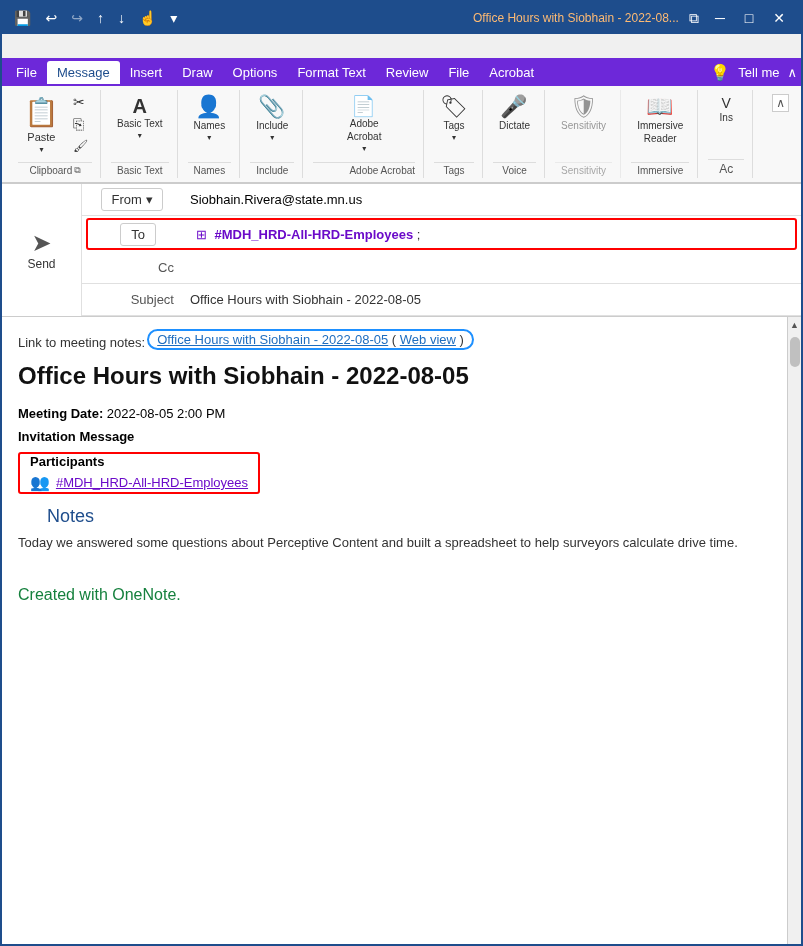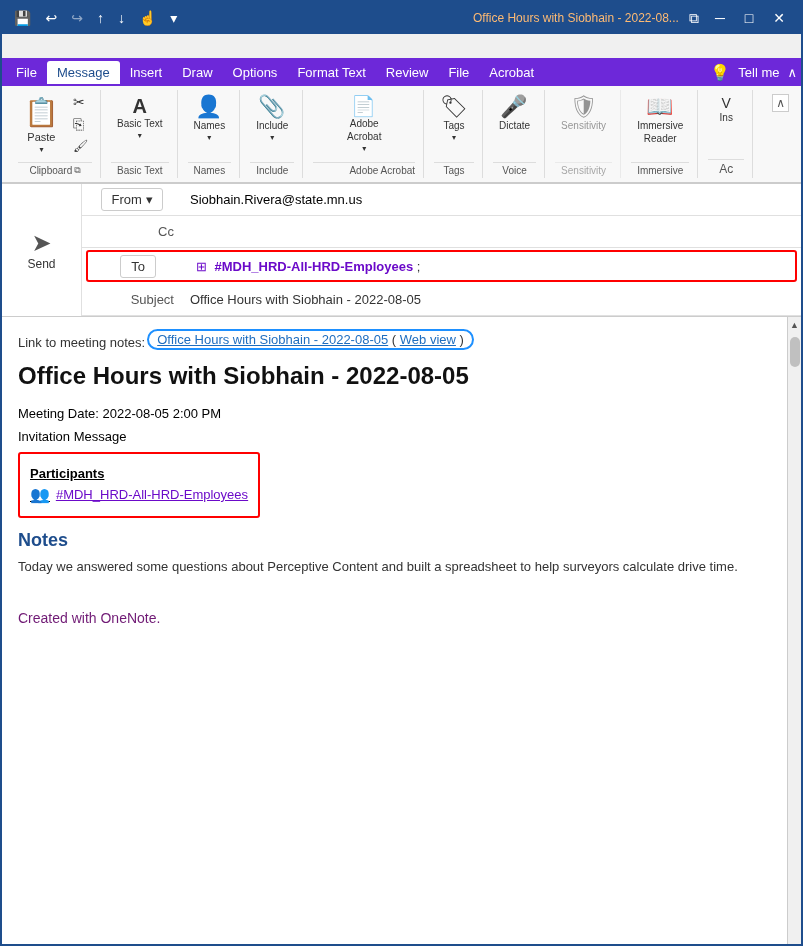--- a/index.html
+++ b/index.html
@@ -283,35 +283,34 @@
     .email-time {
       font-size: 13px;
       color: #444;
       margin-bottom: 16px;
     }
     .email-section {
       margin-bottom: 8px;
       font-size: 13px;
     }
     .email-section strong {
-      font-weight: normal;
+      font-weight: bold;
     }
     .email-section a {
       color: #1e6dbf;
       text-decoration: underline;
       cursor: pointer;
       font-style: italic;
     }
     .participants-box {
       border: 2px solid red;
       border-radius: 3px;
-      padding: 12px 10px;
+      padding: 0 10px;
       display: inline-block;
       margin-bottom: 12px;
-      text-decoration: underline;
     }
     .participants-label {
       font-weight: bold;
       font-size: 13px;
       margin-bottom: 4px;
     }
     .participants-row {
       display: flex;
       align-items: center;
       gap: 6px;
@@ -321,32 +320,33 @@
       font-size: 16px;
     }
     .participant-link {
       color: #6b0ac9;
       text-decoration: underline;
       font-size: 13px;
       cursor: pointer;
     }
     .notes-heading {
       font-size: 18px;
-      font-weight: bold;
+      font-weight: normal;
       color: #1e4d8c;
       margin-bottom: 8px;
+      margin-left: 29px;
     }
     .notes-text {
       font-size: 13px;
       color: #333;
       margin-bottom: 16px;
     }
     .created-by {
-      font-size: 14px;
-      color: #701a75;
+      font-size: 16px;
+      color: #15803d;
     }
 
     
     .scroll-area {
       display: flex;
       flex: 1;
       overflow: hidden;
       position: relative;
     }
     .scrollbar-vertical {
@@ -611,39 +611,39 @@
         <div class="compose-row">
           <div class="compose-label-btn">
             <button class="from-btn">
               <span>From</span>
               <span>▾</span>
             </button>
           </div>
           <div class="compose-value">Siobhain.Rivera@state.mn.us</div>
         </div>
 
-        <div class="compose-row">
-          <div class="compose-label">Cc</div>
-          <div class="compose-value" style="min-height:24px;"></div>
-        </div>
-
         <div class="compose-row" style="border:2px solid red;border-radius:3px;margin:2px 4px;">
           <div class="compose-label-btn">
             <button class="to-btn">
               <span>To</span>
             </button>
           </div>
           <div class="compose-value">
             <span style="margin-right:4px;color:#6b0ac9;font-size:13px;">⊞</span>
             <span style="color:#6b0ac9;font-weight:bold;font-size:13px;cursor:pointer;">#MDH_HRD-All-HRD-Employees</span>
             <span style="color:#333;font-size:13px;">;</span>
           </div>
         </div>
 
         <div class="compose-row">
+          <div class="compose-label">Cc</div>
+          <div class="compose-value" style="min-height:24px;"></div>
+        </div>
+
+        <div class="compose-row">
           <div class="compose-label">Subject</div>
           <div class="compose-value subject-value">Office Hours with Siobhain - 2022-08-05</div>
         </div>
       </div>
     </div>
   </div>
 
   <div class="scroll-area">
     <div class="email-body-container" style="flex:1;overflow-y:hidden;">
       <div class="email-body">

